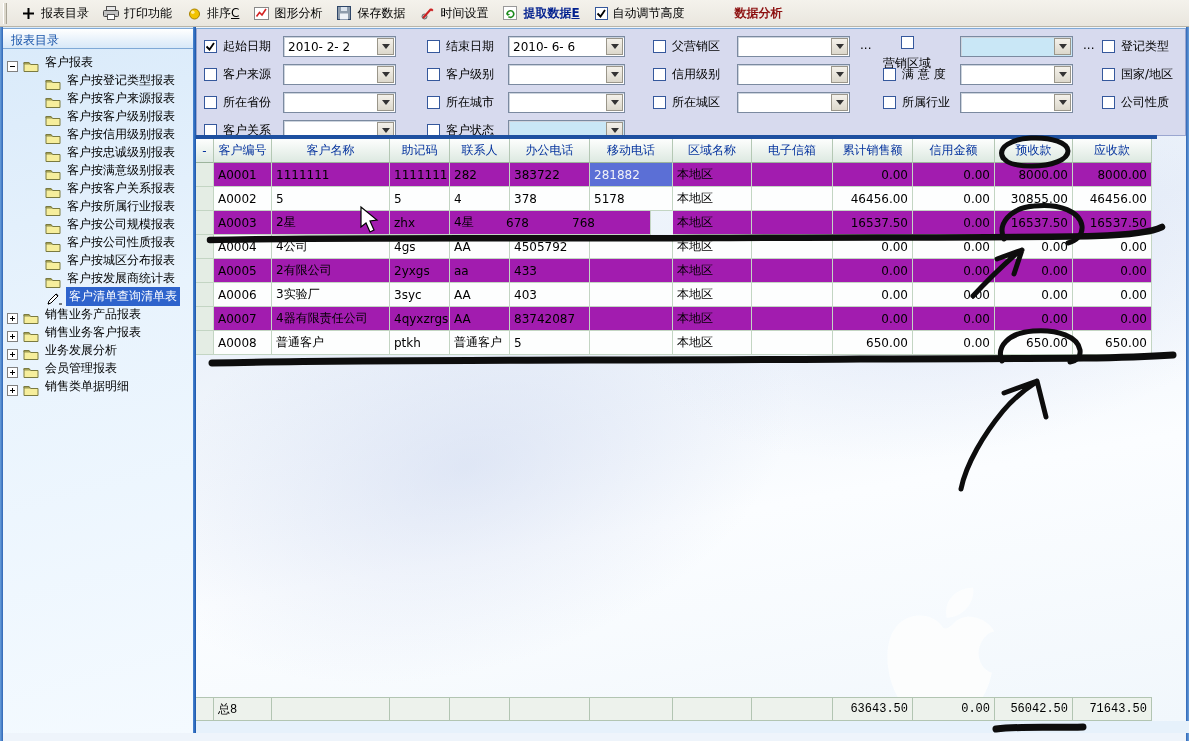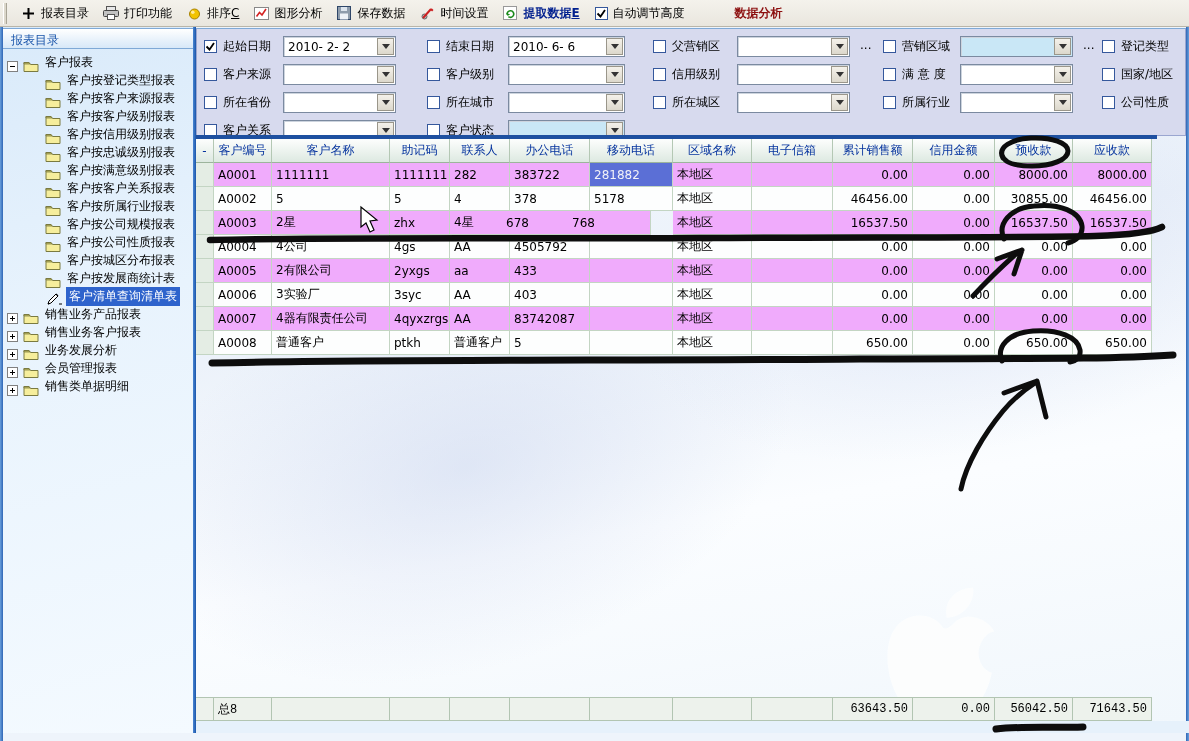--- a/index.html
+++ b/index.html
@@ -64,21 +64,21 @@
   #grid-header { position:absolute; left:196px; top:139px; height:24px; }
   .h-cell { position:absolute; top:0; height:24px; background:linear-gradient(180deg,#fdfefd,#dde9e1);
     border-right:1px solid #b4c8b4; border-bottom:1px solid #9cb49c; color:#06349e;
     display:flex; align-items:center; justify-content:center; overflow:hidden; white-space:nowrap; }
   .grid-row { position:absolute; left:196px; height:24px; }
   .g-cell { position:absolute; top:0; height:24px; border-right:1px solid #c3d5c3; border-bottom:1px solid #c3d5c3;
     display:flex; align-items:center; padding:0 4px; color:#000; overflow:hidden; white-space:nowrap; }
   .g-cell.num { justify-content:flex-end; }
   .g-cell.marker { background:#e4ede4; }
   .g-cell.selcell { background:#5b6fd6; color:#f2f2f8; }
-  .row-light .g-cell:not(.marker):not(.selcell) { background:#f0abfc; }
+  .row-light .g-cell:not(.marker):not(.selcell) { background:#a21caf; }
   .row-white .g-cell:not(.marker):not(.selcell) { background:#fdfefe; }
   #summary-row { position:absolute; left:196px; top:697px; height:24px; }
   #summary-row .g-cell { background:#edf2ec; border-right:1px solid #b2c5b2; border-bottom:1px solid #b2c5b2; border-top:1px solid #b2c5b2;font-family:Liberation Mono, monospace; }
   #statusbar { position:absolute; left:196px; top:721px; width:993px; height:12px; background:#e6f1fb; }
 
   
   #watermark { position:absolute; left:672px; top:448px; width:170px; height:160px; opacity:.95; }
   #annotations, #cursor { position:absolute; left:0; top:0; pointer-events:none; }
   #annotations { z-index:60; } #cursor { z-index:55; }
 </style>
@@ -390,21 +390,21 @@
       </div>
       <div class="f-item" style="left: 456px; top: 7px;">
         <span class="cb"></span>
         <span class="f-label">父营销区</span>
       </div>
       <div class="f-field" style="left: 540px; top: 7px; width: 113px;">
         <span class="f-value"></span>
         <span class="dd-btn"></span>
       </div>
       <span class="f-dots" style="left: 663px; top: 9px;">...</span>
-      <div class="f-item" style="left: 686px; top: 7px;">
+      <div class="f-item" style="left: 686px; top: 7px; flex-direction: column;">
         <span class="cb"></span>
         <span class="f-label">营销区域</span>
       </div>
       <div class="f-field blue" style="left: 763px; top: 7px; width: 113px;">
         <span class="f-value"></span>
         <span class="dd-btn"></span>
       </div>
       <span class="f-dots" style="left: 886px; top: 9px;">...</span>
       <div class="f-item" style="left: 905px; top: 7px;">
         <span class="cb"></span>

